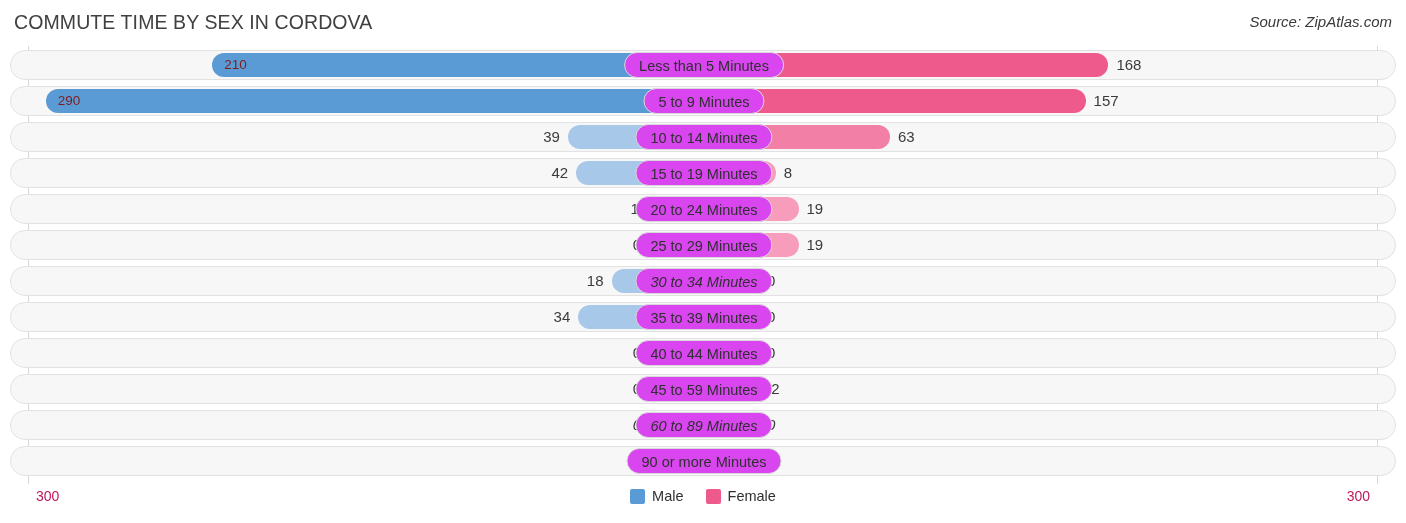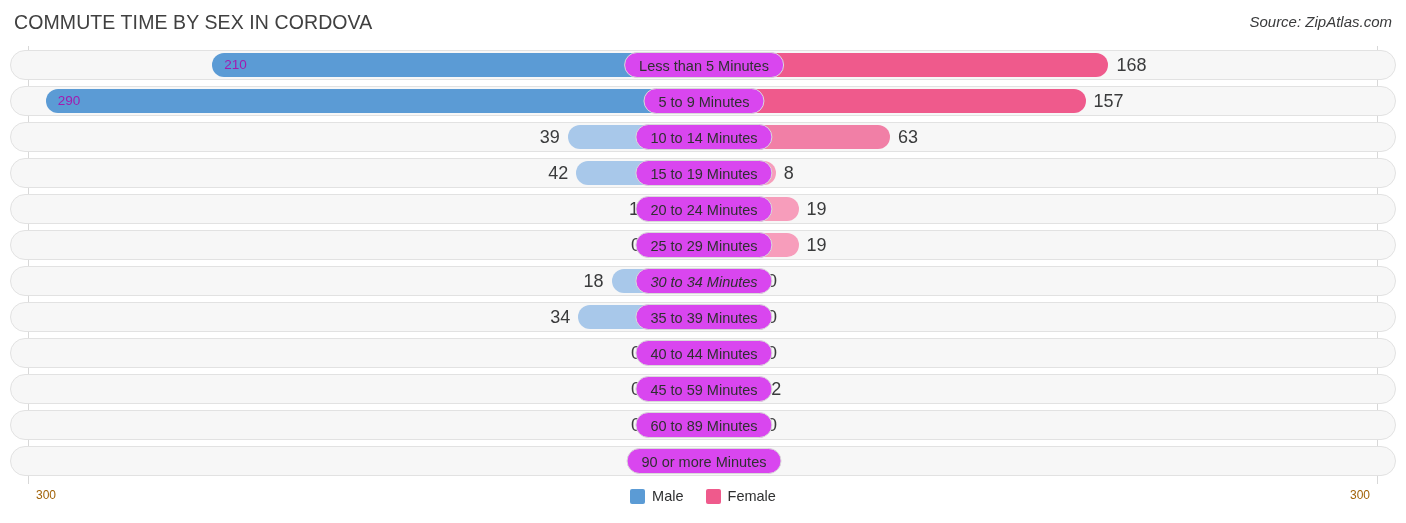--- a/index.html
+++ b/index.html
@@ -43,39 +43,39 @@
   }
   
   .bar{
     position:absolute;top:2px;height:24px;box-sizing:border-box;
   }
   .bar.male{border-radius:12px;}
   .bar.female{border-radius:12px;}
 
   .val{
     position:absolute;top:0;height:28px;line-height:28px;
-    font-size:18px;color:#3a3b3c;white-space:nowrap;
-  }
-  .val.inside{color:#a21caf;font-size:13.5px;}
+    font-size:15px;color:#3a3b3c;white-space:nowrap;
+  }
+  .val.inside{color:#7f1d1d;font-size:13.5px;}
   .val.m{text-align:right;}
   .val.f{text-align:left;}
 
   .pill{
     position:absolute;top:1px;height:26px;line-height:26px;
     background:#d946ef;border:1px solid #d9d9d9;border-radius:13px;
     font-size:14.5px;color:#2f3031;text-align:center;white-space:nowrap;
     padding:0 14px;box-sizing:border-box;
     transform:translateX(-50%);
     z-index:5;
   }
 
   
   .footer{position:absolute;left:0;top:484px;width:1406px;height:39px;}
   .axmark{
-    position:absolute;top:4px;font-size:12px;color:#a16207;white-space:nowrap;
+    position:absolute;top:4px;font-size:14px;color:#be185d;white-space:nowrap;
   }
   .axmark.l{left:36px;}
   .axmark.r{right:36px;}
   .legend{
     position:absolute;left:0;right:0;top:4px;
     display:flex;justify-content:center;align-items:center;gap:22px;
   }
   .lg{display:flex;align-items:center;gap:7px;}
   .swatch{width:15px;height:15px;border-radius:2px;display:block;}
   .lgtext{font-size:14.5px;color:#2f3031;white-space:nowrap;}
@@ -176,21 +176,21 @@
       </div>
       <div class="row" style="top: 328px;">
         <div class="barwrap">
           <div class="bar male" style="left: 638px; width: 55px; background: rgb(168, 200, 234);"></div>
           <div class="bar female" style="left: 693px; width: 59.16px; background: rgb(247, 157, 187);"></div>
           <div class="val m" style="left: 560px; width: 70px;">0</div>
           <div class="val f" style="left: 760.16px; width: 80px;">2</div>
           <div class="pill" style="left: 693px;">45 to 59 Minutes</div>
         </div>
       </div>
-      <div class="row" style="top: 364px;">
+      <div class="row" style="top: 364px; font-style: italic;">
         <div class="barwrap">
           <div class="bar male" style="left: 638px; width: 55px; background: rgb(168, 200, 234);"></div>
           <div class="bar female" style="left: 693px; width: 55px; background: rgb(247, 157, 187);"></div>
           <div class="val m" style="left: 560px; width: 70px;">0</div>
           <div class="val f" style="left: 756px; width: 80px;">0</div>
           <div class="pill" style="left: 693px;">60 to 89 Minutes</div>
         </div>
       </div>
       <div class="row" style="top: 400px;">
         <div class="barwrap">

